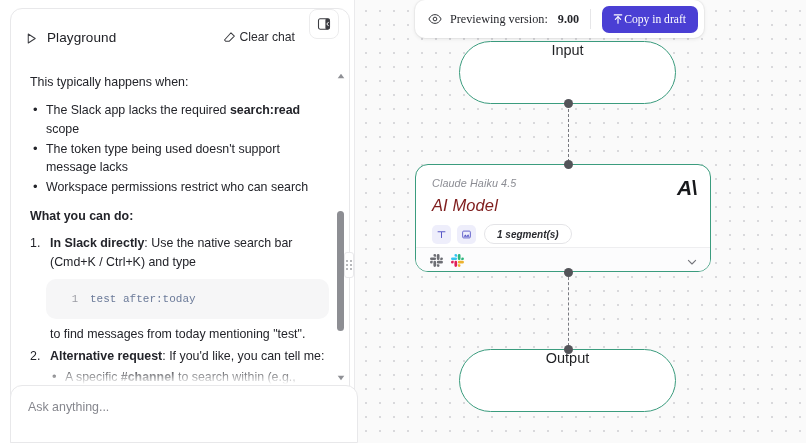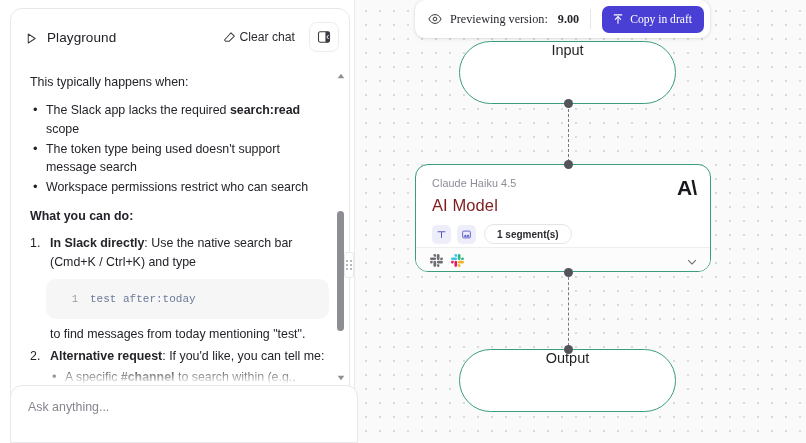--- a/index.html
+++ b/index.html
@@ -22,21 +22,21 @@
   #playground-card {
     position: absolute; left: 10px; top: 8px;
     width: 340px; height: 448px;
     background: #ffffff;
     border: 1px solid #e8e8ea;
     border-radius: 12px;
     overflow: hidden;
   }
   #pg-header {
     position: absolute; left: 0; top: 0; width: 340px; height: 56px;
-    display: flex; align-items: center; padding: 0 12px 0 14px;
+    display: flex; padding: 0 12px 0 14px;
   }
   #pg-title-wrap { display: flex; align-items: center; gap: 9px; flex: 1; }
   .play-icon { width: 13px; height: 13px; display:block; }
   #pg-title { font-size: 13.5px; color: #202126; letter-spacing: .1px; }
   #clear-chat {
     display: flex; align-items: center; gap: 3px;
     font-size: 12.2px; color: #2b2c31; cursor: pointer;
     padding: 4px 2px;
   }
   .eraser-icon { width: 13px; height: 13px; display:block; }
@@ -161,21 +161,21 @@
     box-shadow: 0 1px 4px rgba(0,0,0,.09), 0 0 0 1px rgba(0,0,0,.03);
     display: flex; align-items: center; padding: 0 6px 0 13px; gap: 8px;
     z-index: 12;
     font-family: Liberation Serif, serif;
   }
   .eye-icon { width: 14px; height: 14px; display:block; }
   #preview-label { font-size: 12.2px; color: #26272c; white-space: nowrap; }
   #preview-version { font-size: 12.2px; color: #26272c; font-weight: bold; margin-left: 2px; }
   #bar-divider { width: 1px; height: 20px; background: #e6e6e8; margin: 0 3px; }
   #copy-draft-btn {
-    display: flex; align-items: center; gap: 6px;
+    display: flex; align-items: center; 
     background: #4a3fd4; color: #ffffff;
     font-size: 11.6px; border-radius: 7px;
     padding: 7px 12px 7px 10px; cursor: pointer; white-space: nowrap;
   }
   .upload-icon { width: 12px; height: 12px; display:block; }
 
   
   .node-pill {
     position: absolute;
     width: 217px; height: 63px;
@@ -205,20 +205,21 @@
   #edge-2 { top: 272px; height: 74px; }
 
   
   #node-model {
     position: absolute; left: 60px; top: 164px;
     width: 296px; height: 108px;
     background: #ffffff;
     border: 1.4px solid #3b9c7e;
     border-radius: 13px;
     overflow: hidden;
+    font-style: italic;
   }
   #model-body { padding: 12px 14px 0 16px; position: relative; height: 83px; }
   #model-subtitle { font-size: 10.8px; color: #8b8c93; letter-spacing: .1px; }
   #model-title { font-size: 16.5px; color: #7f1d1d; margin-top: 7px; letter-spacing: .1px; }
   #anthropic-logo {
     position: absolute; right: 14px; top: 11px;
     font-size: 21px; font-weight: bold; letter-spacing: -1px;
     color: #17181b; font-family: "Liberation Sans", sans-serif;
   }
   #model-badges { display: flex; align-items: center; gap: 6px; margin-top: 9px; }
@@ -280,21 +281,21 @@
             </svg>
           </span>
         </div>
       </div>
 
       <div id="pg-body">
         <p class="para">This typically happens when:</p>
 
         <ul class="bullets">
           <li><span>The Slack app lacks the required </span><span class="strong">search:read</span><span> scope</span></li>
-          <li><span>The token type being used doesn't support message search</span></li>
+          <li><span>The token type being used doesn't support message lacks</span></li>
           <li><span>Workspace permissions restrict who can search</span></li>
         </ul>
 
         <p class="heading-b">What you can do:</p>
 
         <ol class="numlist">
           <li>
             <span class="strong">In Slack directly</span><span>: Use the native search bar (Cmd+K / Ctrl+K) and type</span>
 
             <div class="codeblock">

